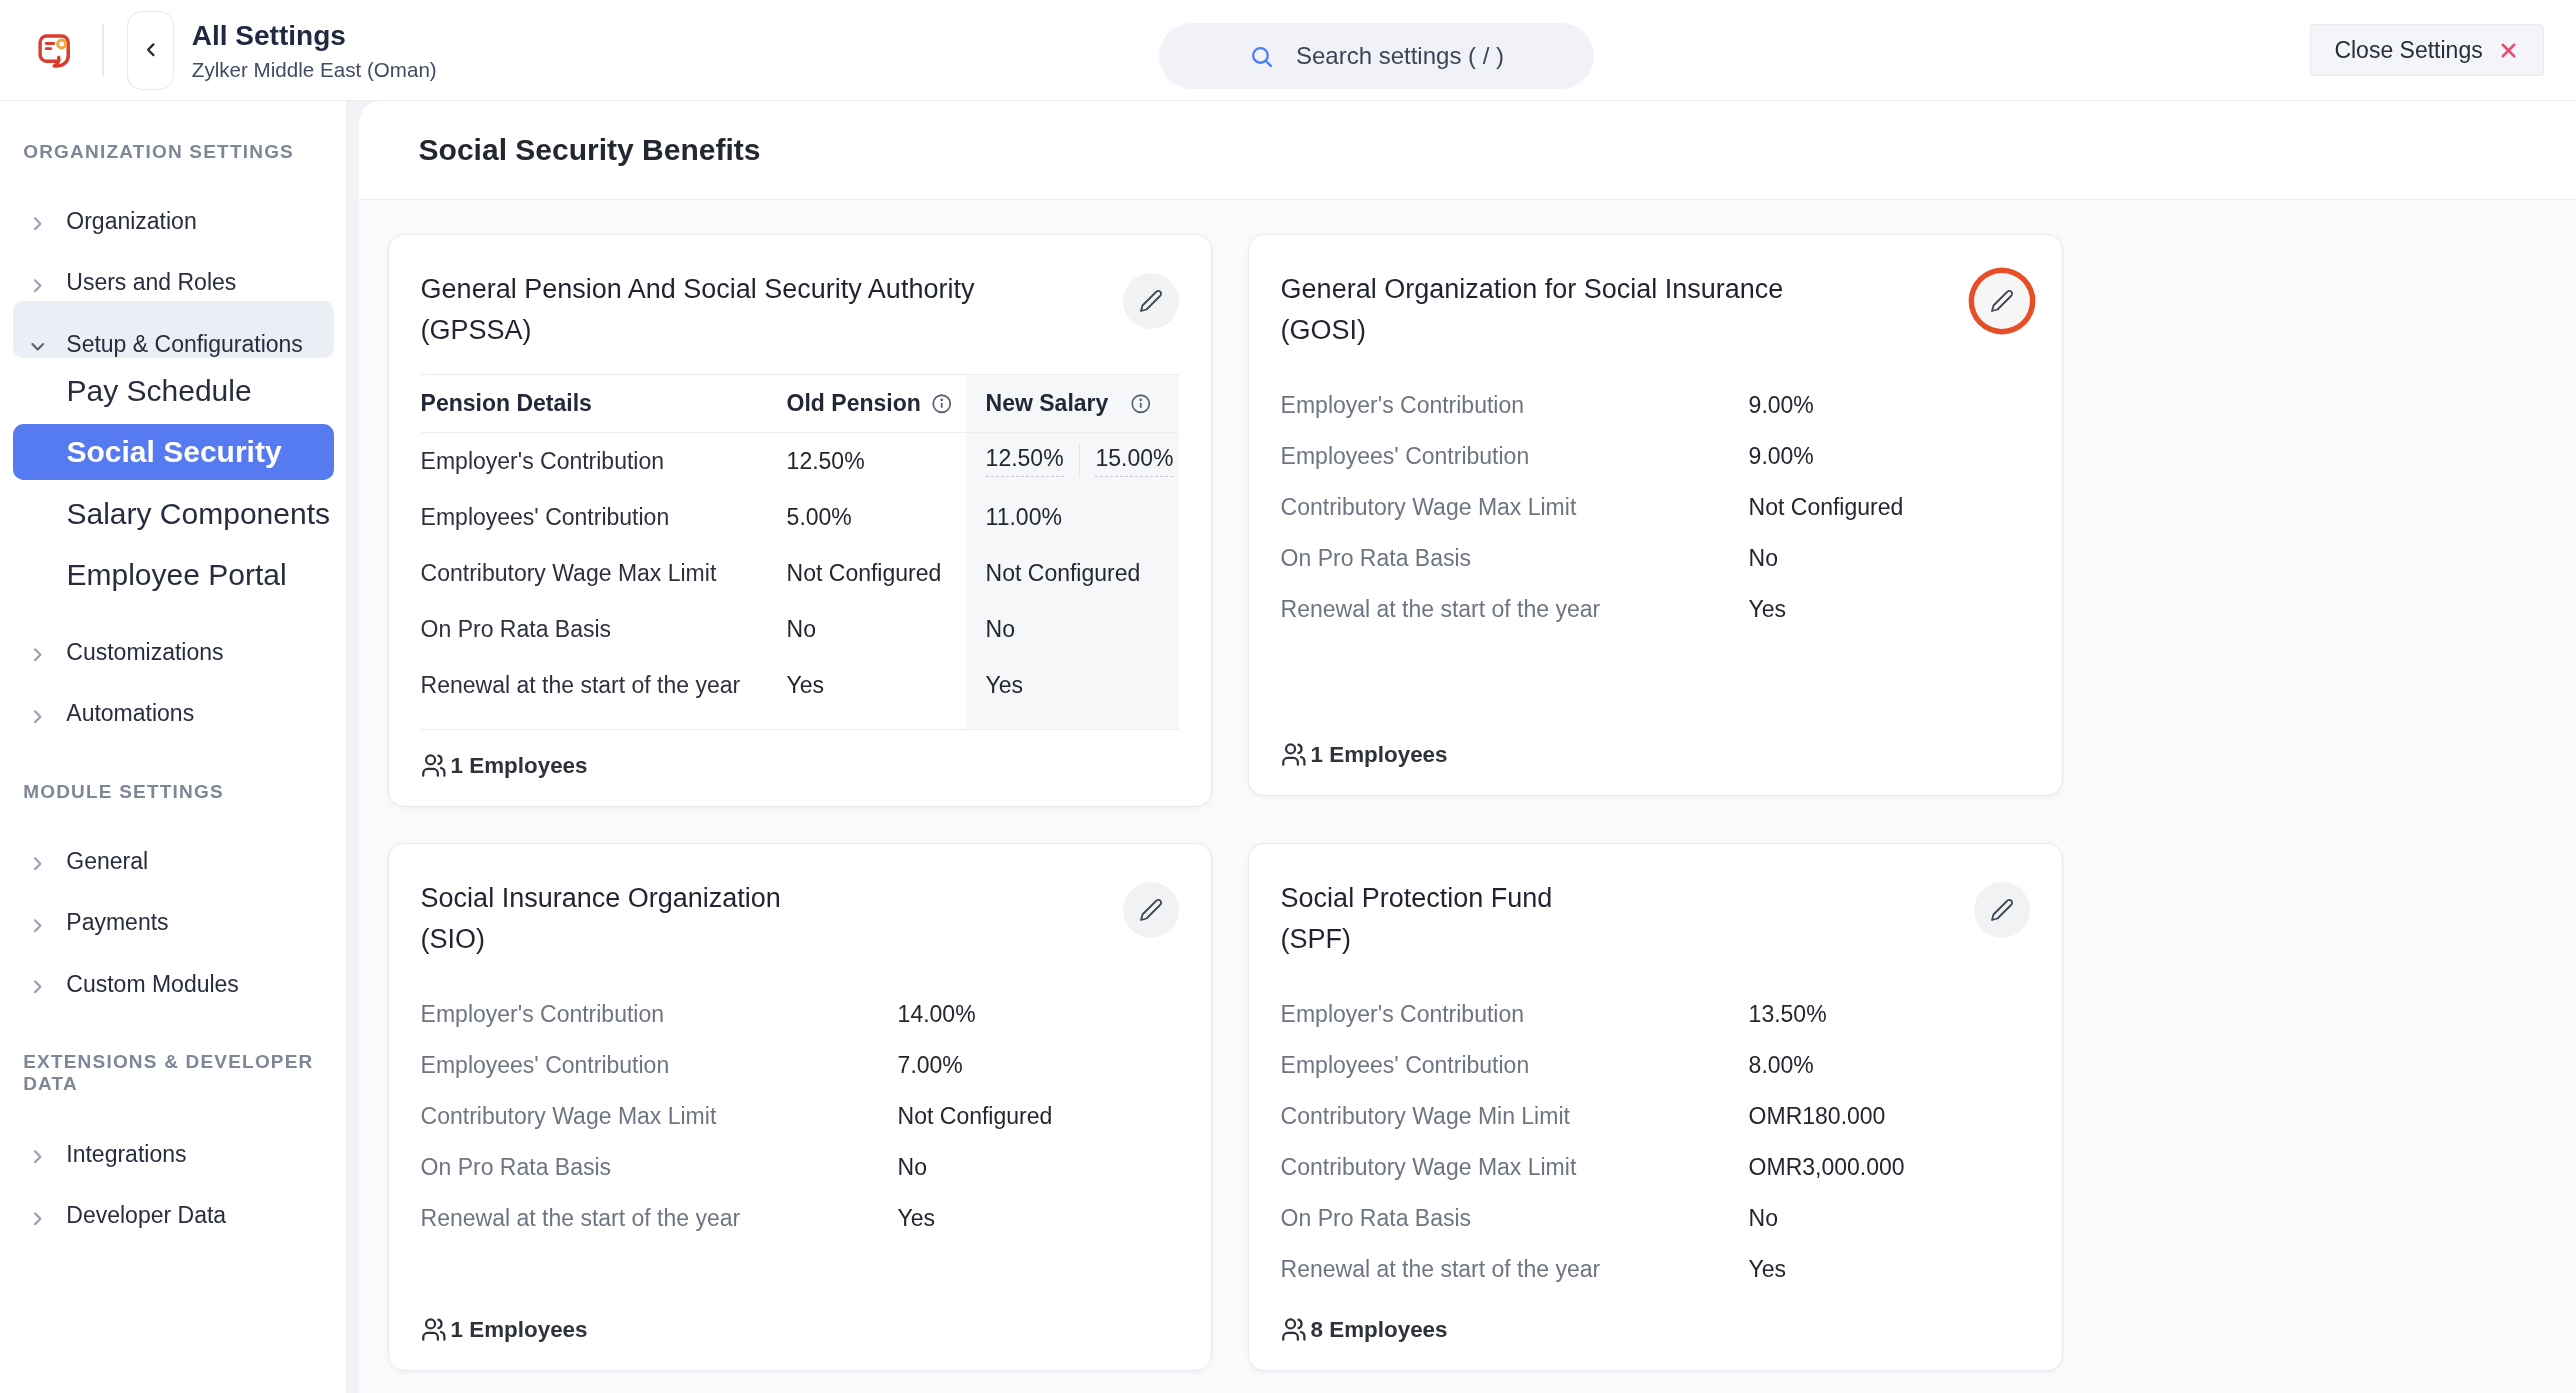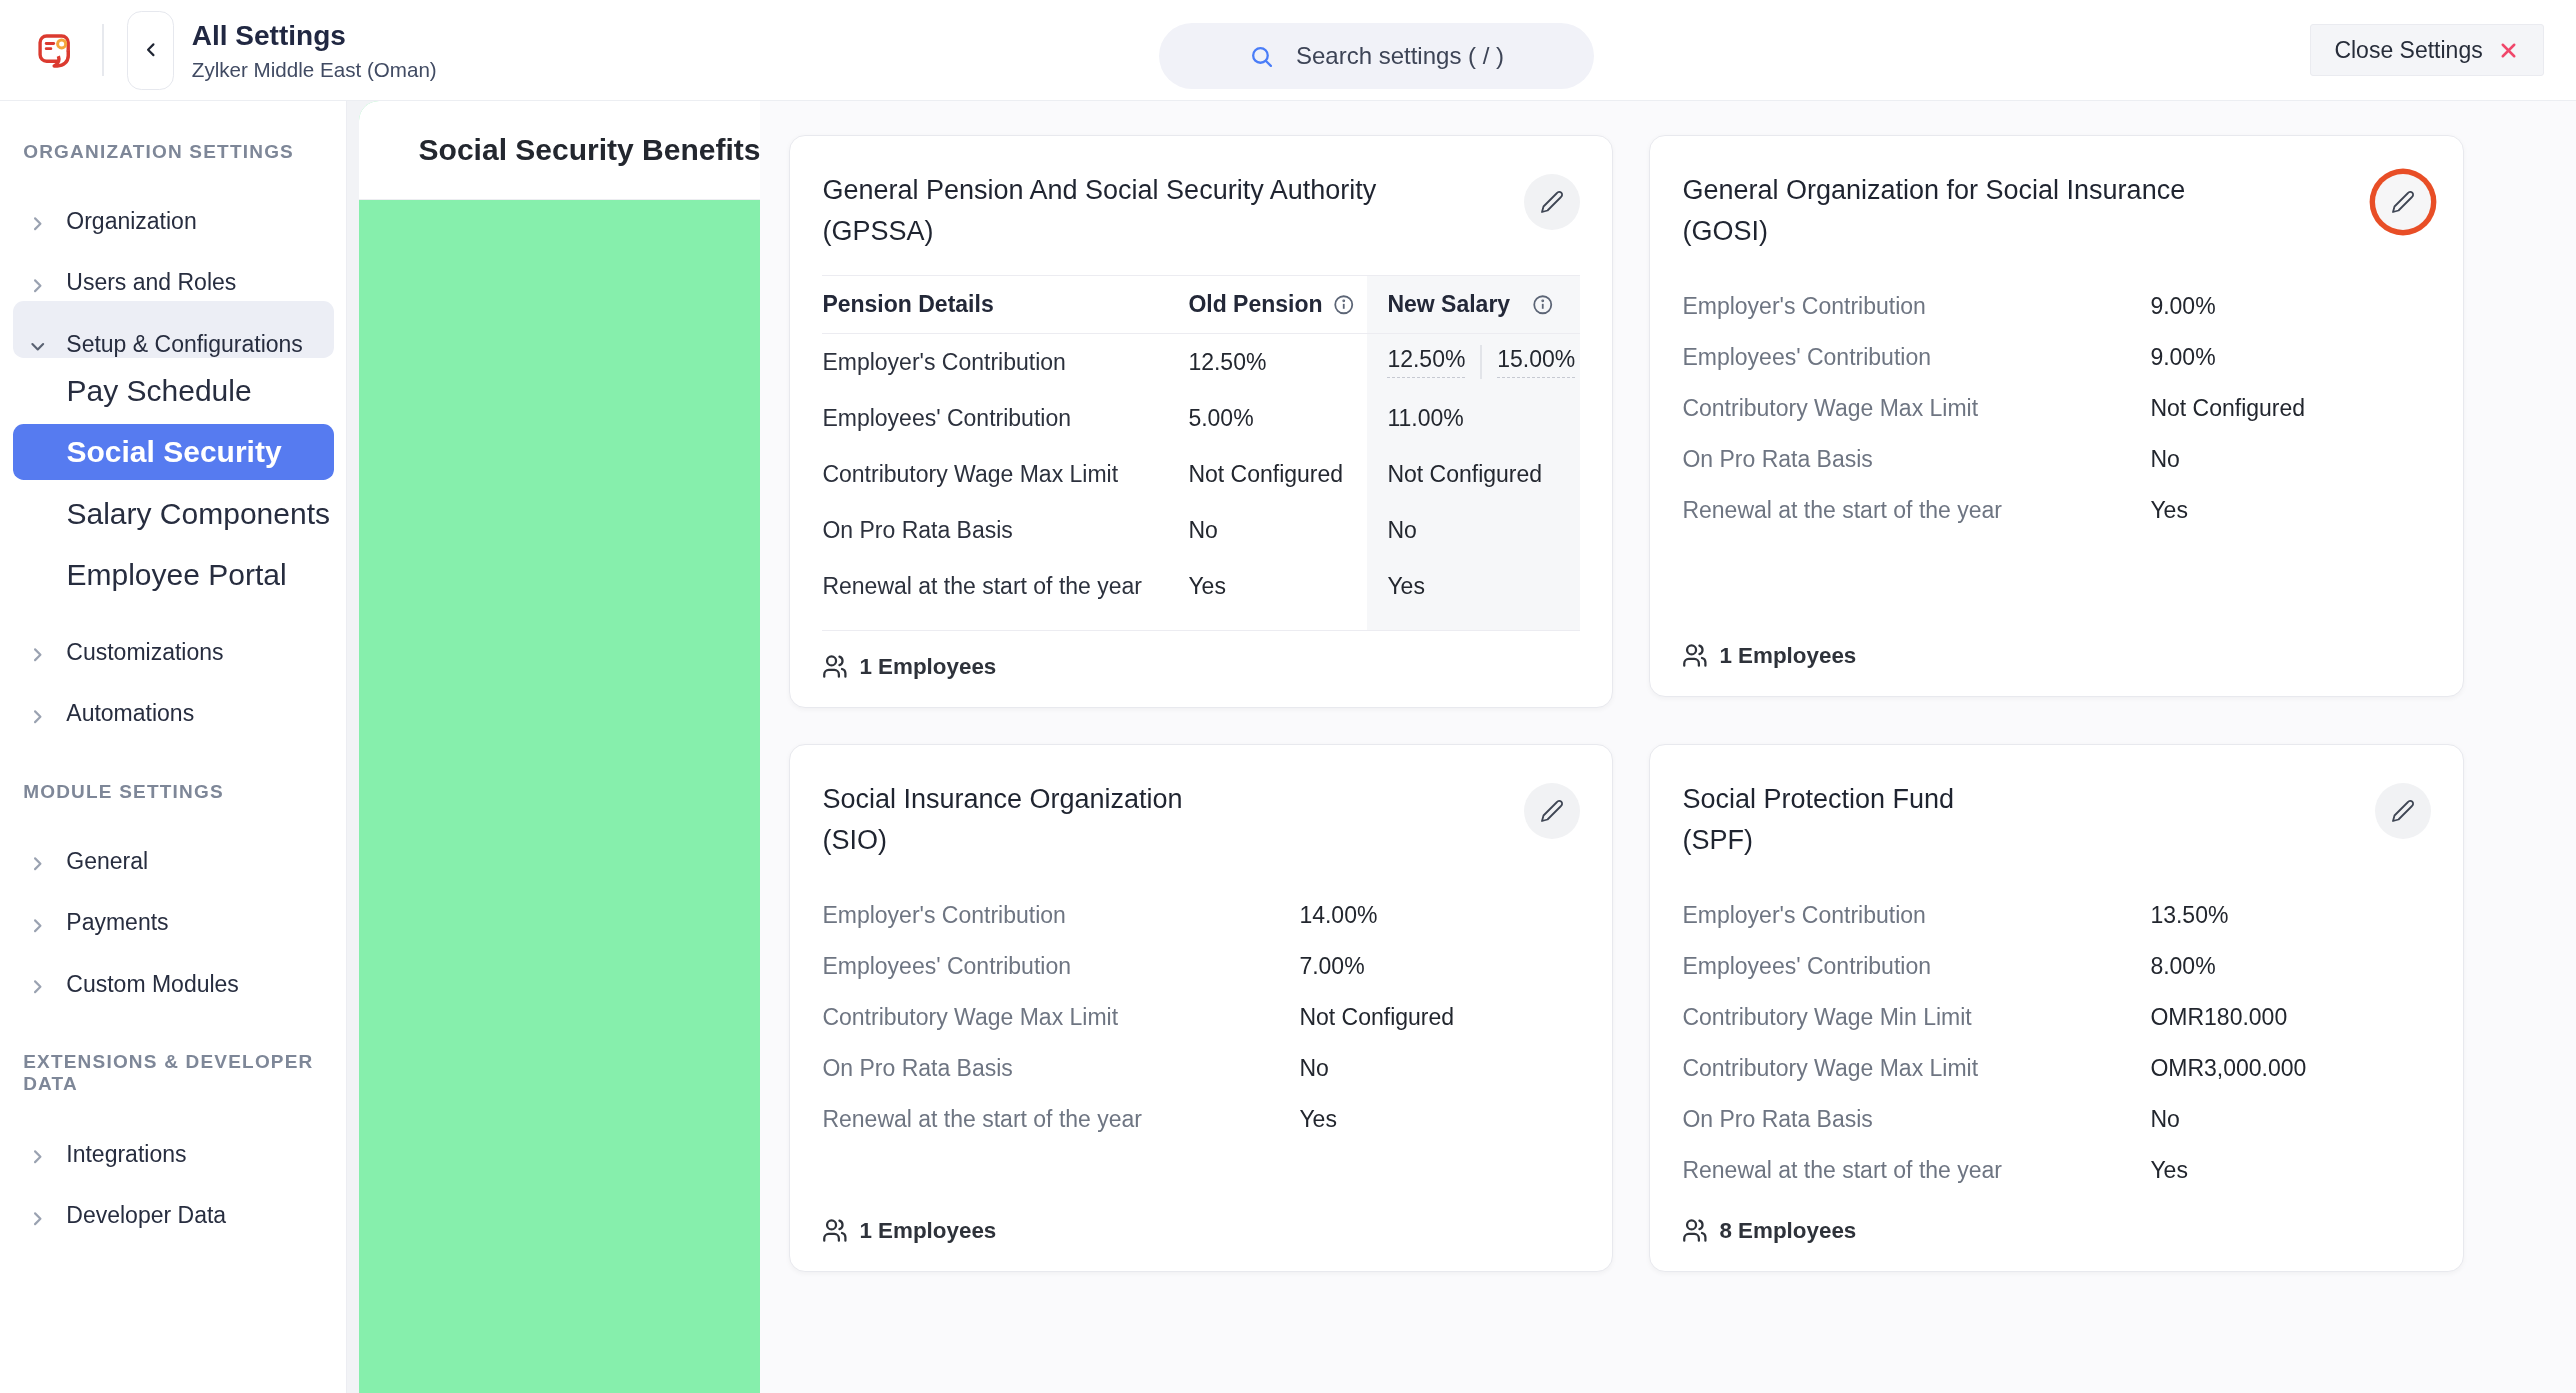--- a/index.html
+++ b/index.html
@@ -40,21 +40,21 @@
   }
 
   
   .app-body { display:flex; height:1292px; background:#f2f3f6; }
   .sidebar {
     width:347px; flex-shrink:0; background:#fff; border-right:1.8px solid #ecedf2;
     padding:18px 12.5px 0 12.5px;
   }
   .panel {
     flex:1; margin-left:11.6px; background:#86efac; border-top-left-radius:20px;
-    display:flex; flex-direction:row; overflow:hidden;
+    display:flex; flex-direction:column; overflow:hidden;
   }
 
   
   .side-section-header {
     font-size:19px; font-weight:700; color:#7e8798; letter-spacing:1.2px;
     padding:21.5px 10.7px 10.7px 10.7px;
   }
   .side-section-header.gap { margin-top:32px; }
   .side-item {
     display:flex; align-items:flex-end; gap:18px; height:57px; padding:0 14.3px;
@@ -114,21 +114,21 @@
   .dashed { border-bottom:1.8px dashed #c6c9d2; padding-bottom:4.5px; cursor:help; }
   .vsep { width:1.8px; height:34px; background:#e2e4e9; margin:0 15px; }
 
   
   .kv-block { margin-top:29px; }
   .kv { display:grid; grid-template-columns:1fr 281px; align-items:center; height:51px; font-size:23px; }
   .kv-label { color:#6e7582; }
   .kv-value { color:#22262e; }
 
   .card-foot {
-    margin-top:auto; display:flex; align-items:center; gap:10px;
+    margin-top:auto; display:flex; align-items:center; gap:3px;
     font-size:22.4px; font-weight:600; color:#2e323a;
   }
   .card.gpssa .card-foot { padding-top:5.4px; }
 </style>
 </head>
 <body>
 
 <header class="topbar">
   <div class="logo-wrap">
     <svg viewBox="0 0 48 48" width="45" height="45" fill="none">

